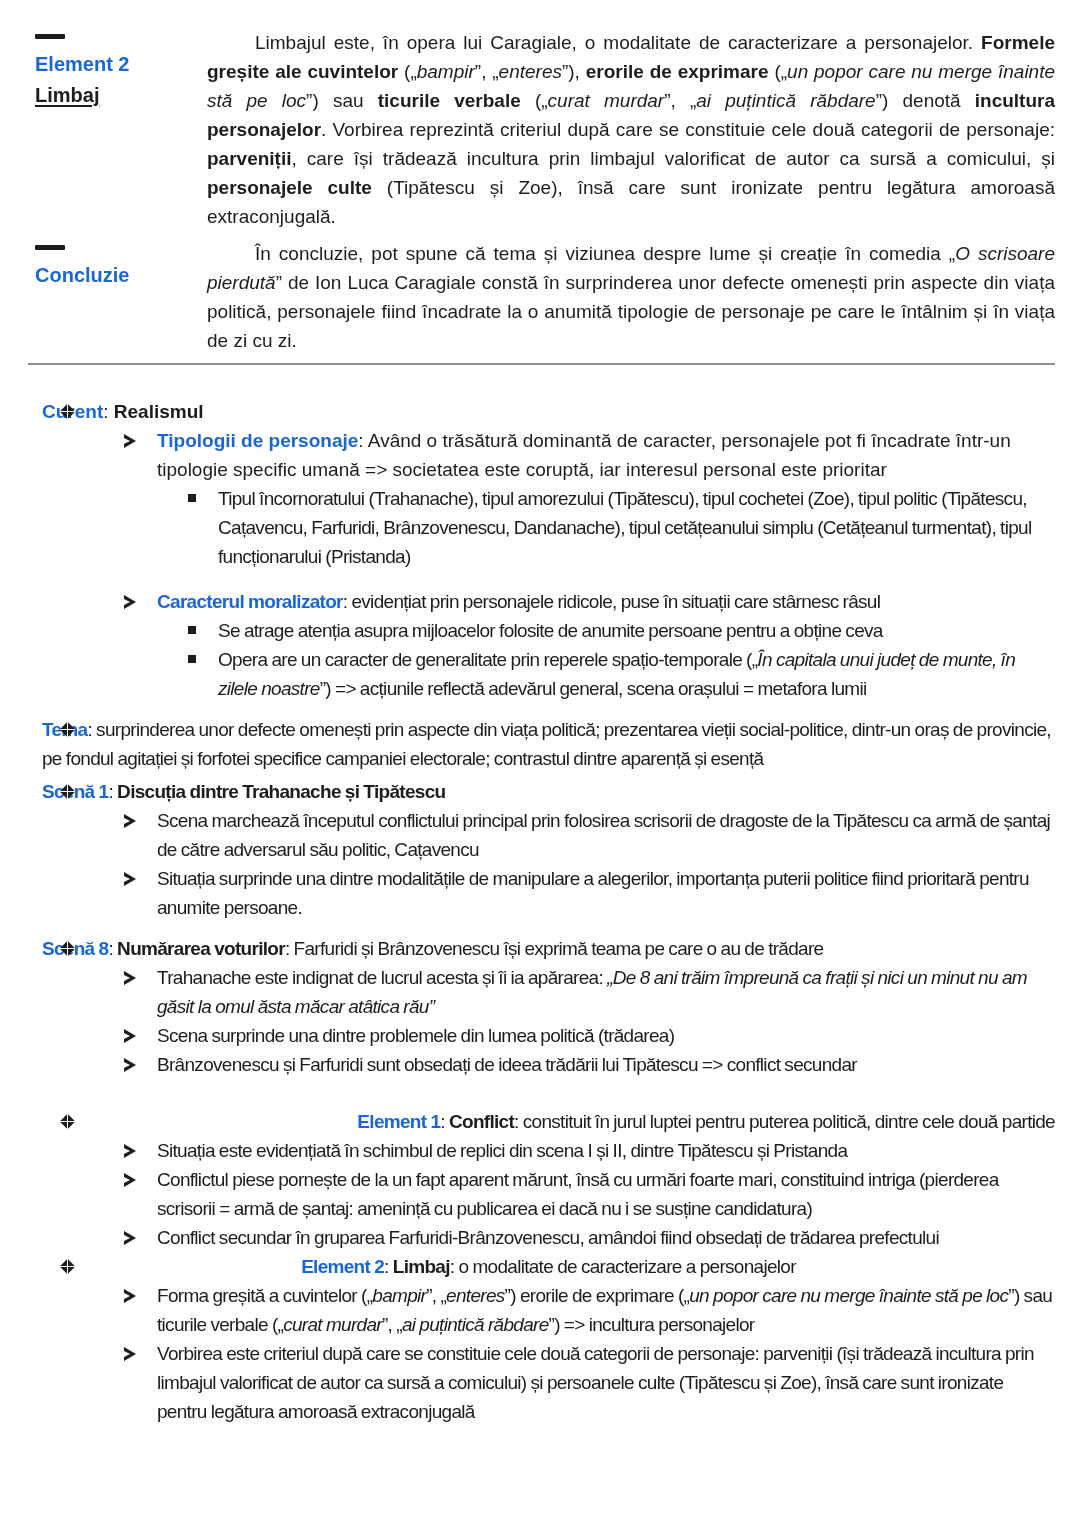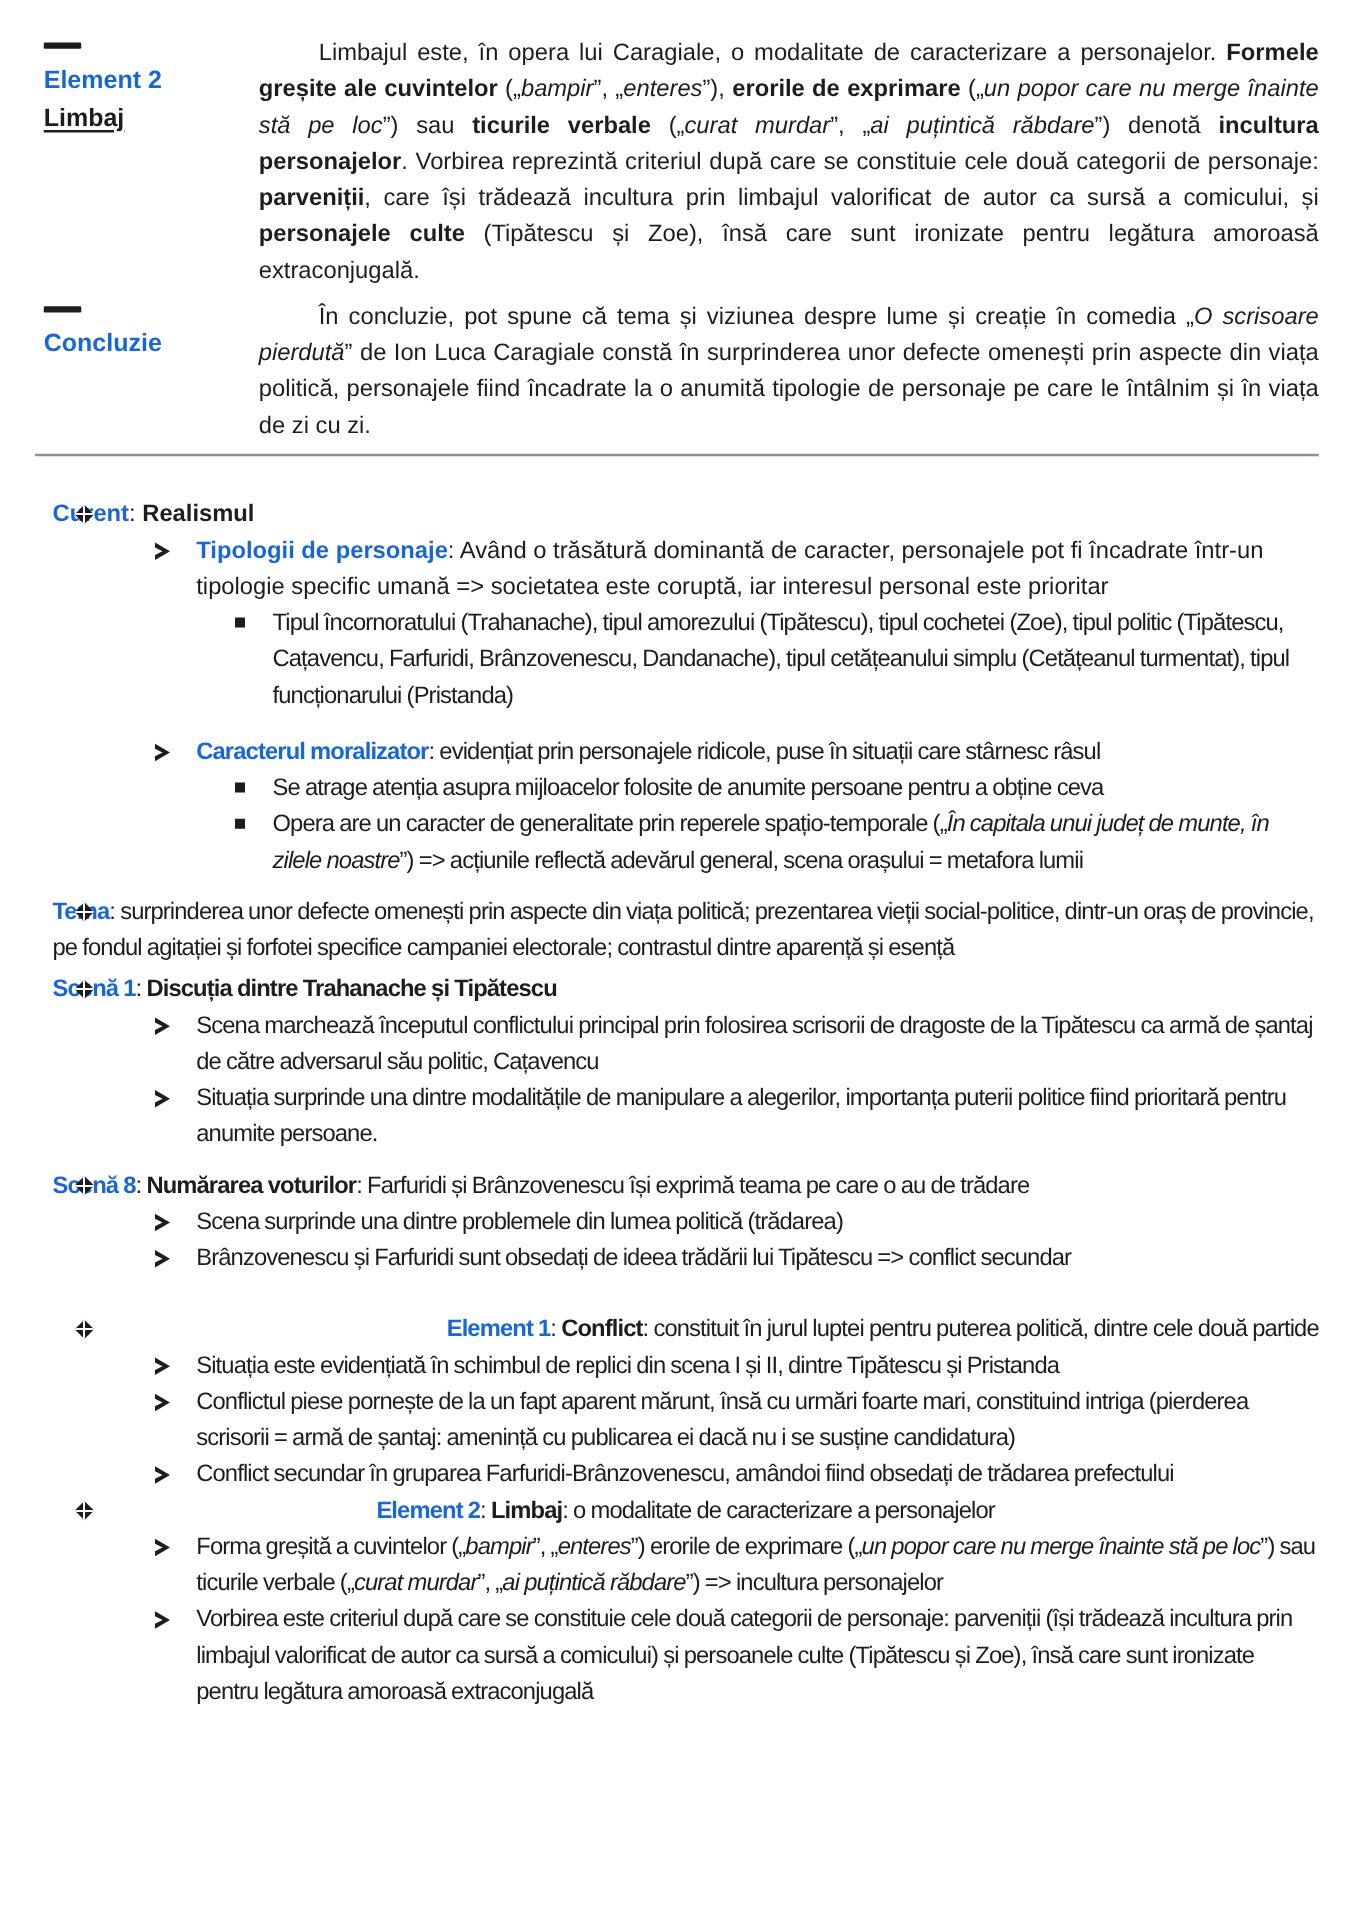--- a/index.html
+++ b/index.html
@@ -84,20 +84,21 @@
       <div class="item lvl2"><span class="bullet arrow"></span><span class="content"><span class="b blue">Tipologii de personaje</span><span>: </span><span class="u">Având o trăsătură dominantă de caracter</span><span>, personajele </span><span class="u">pot fi încadrate într-un tipologie specific umană</span><span> =&gt; societatea este coruptă, iar interesul personal este prioritar</span></span></div>
       <div class="item lvl3 cond"><span class="bullet square"></span><span class="content"><span class="u">Tipul încornoratului</span><span> (Trahanache), </span><span class="u">tipul amorezului</span><span> (Tipătescu), </span><span class="u">tipul cochetei</span><span> (Zoe), </span><span class="u">tipul politic</span><span> (Tipătescu, Cațavencu, Farfuridi, Brânzovenescu, Dandanache), </span><span class="u">tipul cetățeanului simplu</span><span> (Cetățeanul turmentat), </span><span class="u">tipul funcționarului</span><span> (Pristanda)</span></span></div>
       <div class="item lvl2 cond" style="margin-top: 16px;"><span class="bullet arrow"></span><span class="content"><span class="b blue">Caracterul moralizator</span><span>: </span><span class="u">evidențiat prin personajele ridicole, puse în situații care stârnesc râsul</span></span></div>
       <div class="item lvl3 cond"><span class="bullet square"></span><span class="content"><span class="u">Se atrage atenția asupra mijloacelor folosite de anumite persoane pentru a obține ceva</span></span></div>
       <div class="item lvl3 cond"><span class="bullet square"></span><span class="content"><span>Opera are un </span><span class="u">caracter de generalitate</span><span> prin reperele spațio-temporale („</span><span class="i">În capitala unui județ de munte, în zilele noastre</span><span>”) =&gt; acțiunile </span><span class="u">reflectă adevărul general</span><span>, </span><span class="u">scena orașului = metafora lumii</span></span></div>
       <div class="item lvl1 cond" style="margin-top: 12px;"><span class="bullet diamond"></span><span class="content"><span class="b blue">Tema</span><span>: </span><span class="u">surprinderea unor defecte omenești prin aspecte din viața politică</span><span>; prezentarea vieții social-politice, dintr-un oraș de provincie, pe fondul agitației și forfotei specifice campaniei electorale; </span><span class="u">contrastul dintre aparență și esență</span></span></div>
       <div class="item lvl1 cond" style="margin-top: 4px;"><span class="bullet diamond"></span><span class="content"><span class="b blue">Scenă 1</span><span>: </span><span class="b">Discuția dintre Trahanache și Tipătescu</span></span></div>
       <div class="item lvl2 cond"><span class="bullet arrow"></span><span class="content"><span>Scena marchează </span><span class="u">începutul conflictului principal</span><span> prin </span><span class="u">folosirea scrisorii de dragoste</span><span> de la Tipătescu </span><span class="u">ca armă de șantaj</span><span> de către adversarul său politic, Cațavencu</span></span></div>
       <div class="item lvl2 cond"><span class="bullet arrow"></span><span class="content"><span>Situația surprinde una dintre modalitățile de manipulare a alegerilor, importanța puterii politice fiind prioritară pentru anumite persoane.</span></span></div>
       <div class="item lvl1 cond" style="margin-top: 12px;"><span class="bullet diamond"></span><span class="content"><span class="b blue">Scenă 8</span><span>: </span><span class="b">Numărarea voturilor</span><span>: Farfuridi și Brânzovenescu își exprimă teama pe care o au de trădare</span></span></div>
+      <div class="item lvl2 cond"><span class="bullet arrow"></span><span class="content"><span>Trahanache este indignat de lucrul acesta și </span><span class="u">îi ia apărarea</span><span>: </span><span class="i">„De 8 ani trăim împreună ca frații și nici un minut nu am găsit la omul ăsta măcar atâtica rău”</span></span></div>
       <div class="item lvl2 cond"><span class="bullet arrow"></span><span class="content"><span>Scena surprinde </span><span class="u">una dintre problemele din lumea politică</span><span> (</span><span class="u">trădarea</span><span>)</span></span></div>
       <div class="item lvl2 cond"><span class="bullet arrow"></span><span class="content"><span>Brânzovenescu și Farfuridi </span><span class="u">sunt obsedați de ideea trădării</span><span> lui Tipătescu =&gt; </span><span class="u">conflict secundar</span></span></div>
       <div class="item lvl1 cond" style="margin-top: 28px; text-align: right;"><span class="bullet diamond"></span><span class="content"><span class="b blue">Element 1</span><span>: </span><span class="b">Conflict</span><span>: </span><span class="u">constituit în jurul luptei pentru puterea politică, dintre cele două partide</span></span></div>
       <div class="item lvl2 cond"><span class="bullet arrow"></span><span class="content"><span>Situația este evidențiată în schimbul de replici din scena I și II, dintre Tipătescu și Pristanda</span></span></div>
       <div class="item lvl2 cond"><span class="bullet arrow"></span><span class="content"><span>Conflictul piese </span><span class="u">pornește de la un fapt aparent mărunt</span><span>, însă cu urmări foarte mari, constituind intriga (pierderea scrisorii = </span><span class="u">armă de șantaj</span><span>: amenință cu publicarea ei dacă nu i se susține candidatura)</span></span></div>
       <div class="item lvl2 cond"><span class="bullet arrow"></span><span class="content"><span class="u">Conflict secundar</span><span> în gruparea </span><span class="u">Farfuridi-Brânzovenescu</span><span>, </span><span class="u">amândoi fiind obsedați de trădarea prefectului</span></span></div>
       <div class="item lvl1 cond" style="margin-top: 0; text-align: center;"><span class="bullet diamond"></span><span class="content"><span class="b blue">Element 2</span><span>: </span><span class="b">Limbaj</span><span>: o modalitate de caracterizare a personajelor</span></span></div>
       <div class="item lvl2 cond"><span class="bullet arrow"></span><span class="content"><span class="u">Forma greșită a cuvintelor</span><span> („</span><span class="i">bampir</span><span>”, „</span><span class="i">enteres</span><span>”) </span><span class="u">erorile de exprimare</span><span> („</span><span class="i">un popor care nu merge înainte stă pe loc</span><span>”) sau </span><span class="u">ticurile verbale</span><span> („</span><span class="i">curat murdar</span><span>”, „</span><span class="i">ai puțintică răbdare</span><span>”) =&gt; </span><span class="u">incultura personajelor</span></span></div>
       <div class="item lvl2 cond"><span class="bullet arrow"></span><span class="content"><span class="u">Vorbirea</span><span> este </span><span class="u">criteriul după care se constituie cele două categorii de personaje</span><span>: </span><span class="u">parveniții</span><span> (își trădează incultura prin limbajul valorificat de autor ca sursă a comicului) și </span><span class="u">persoanele culte</span><span> (Tipătescu și Zoe), însă care sunt ironizate pentru legătura amoroasă extraconjugală</span></span></div>
     </div>

